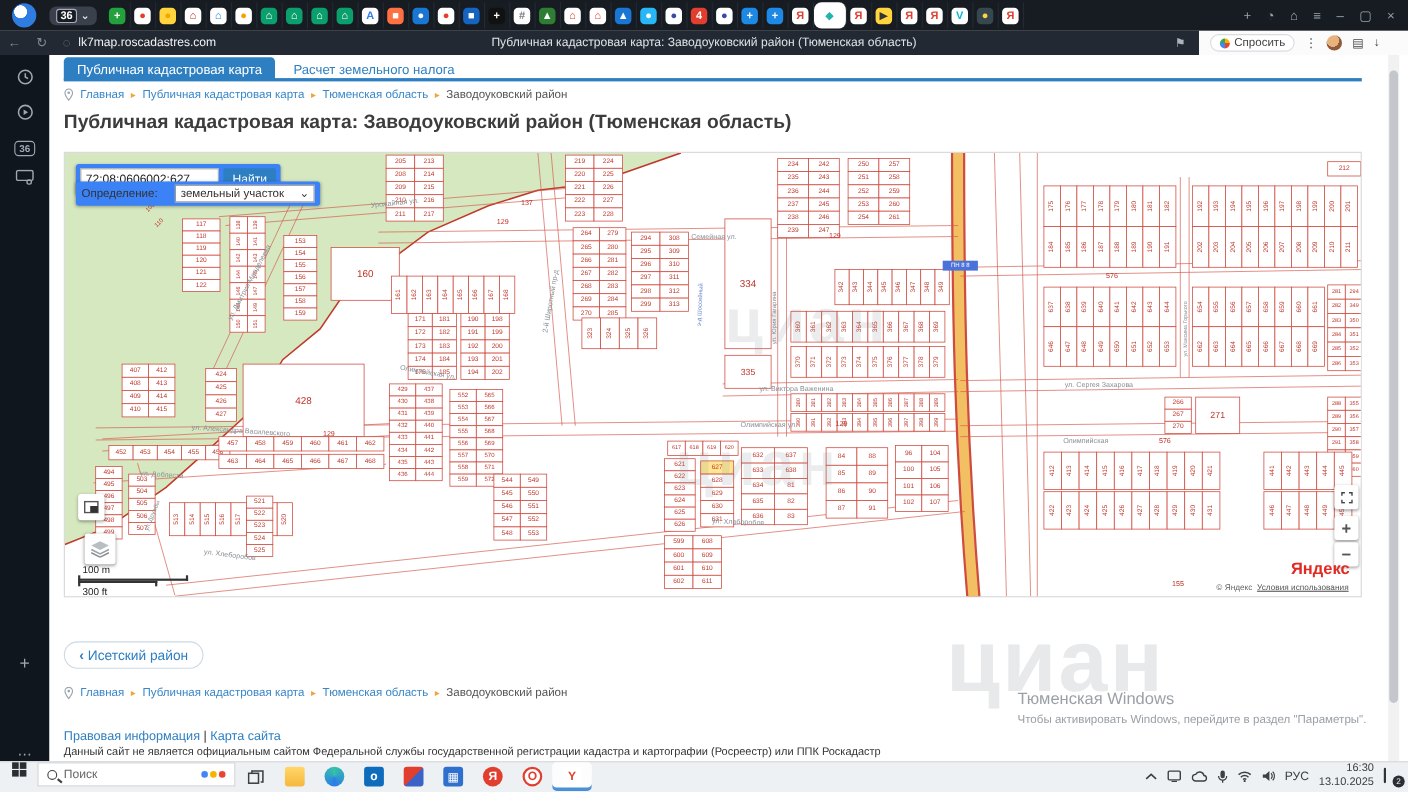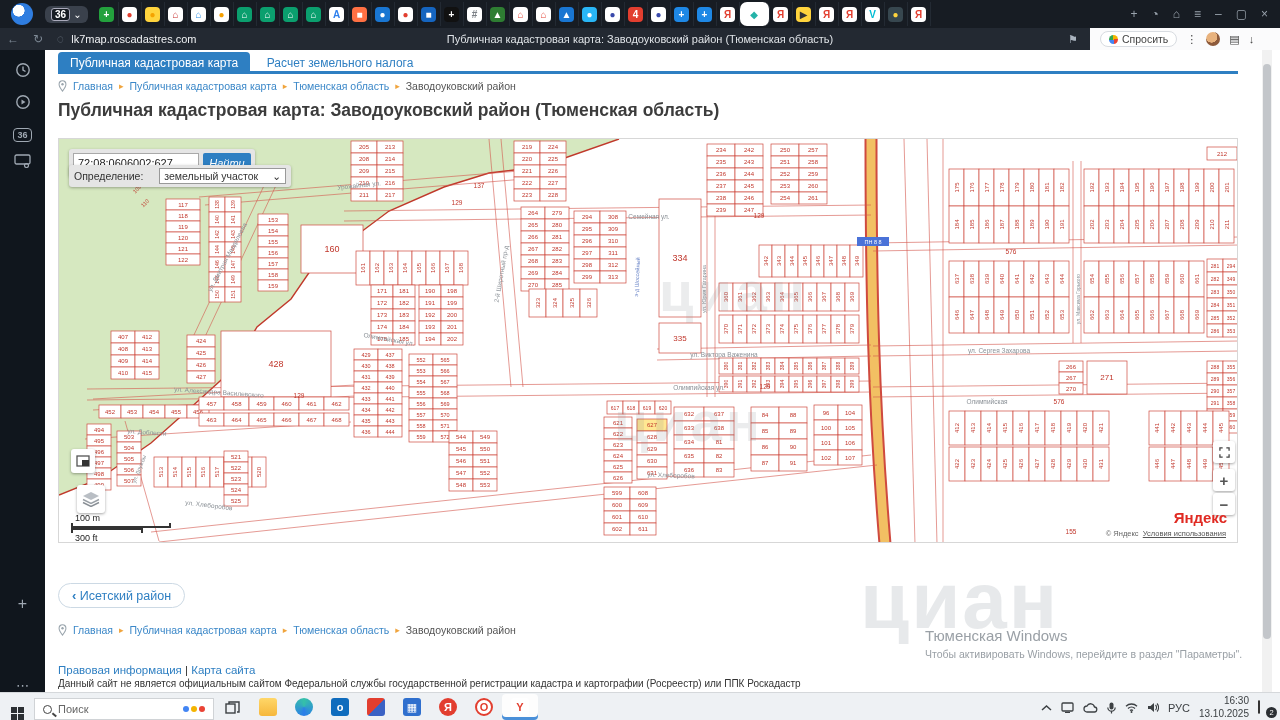--- a/index.html
+++ b/index.html
@@ -45,24 +45,24 @@
   .bc { position:absolute; left:13px; font-size:10.5px; color:#777; display:flex; align-items:center; gap:6px; }
   .bc-sep { color:#f0a43c; font-size:9px; }
   .bc-link { color:#3a87c8; }
   .bc-link.last { color:#555; }
   #h1 { position:absolute; left:13px; top:50px; font-size:17.5px; font-weight:bold; color:#3c3c3c; }
 
   
   #map { position:absolute; left:13px; top:88px; width:1180px; height:405px; border:1px solid #d7d7d7; background:#fff; overflow:hidden; }
   #mapsvg { position:absolute; left:0; top:0; }
   #mapsvg text { font-family:"Liberation Sans","DejaVu Sans",sans-serif; }
-  .mpanel { position:absolute; background:#e5e5e5; box-shadow:0 1px 3px rgba(0,0,0,.3); border-radius:3px;justify-content:space-between; }
+  .mpanel { position:absolute; background:#3b82f6; box-shadow:0 1px 3px rgba(0,0,0,.3); border-radius:3px;justify-content:space-between; }
   #srch { left:10px; top:10px; padding:4px; display:flex; gap:4px; }
   #srch input { width:126px; height:20px; border:1px solid #a9a9a9; font-size:11px; padding:0 4px; color:#222; }
-  #srch button { width:48px; height:20px; background:#2e7fc2; color:#fff; border:none; border-radius:2px; font-size:11px;font-style:italic; }
+  #srch button { width:48px; height:20px; background:#2e7fc2; color:#fff; border:none; border-radius:2px; font-size:11px; }
   #filt { left:10px; top:26px; padding:3px 5px; display:flex; align-items:center; gap:16px; font-size:10.5px; color:#333; }
   #filt .sel { border:1px solid #999; background:#fff; padding:1px 4px; font-size:10.5px; display:flex; gap:14px; align-items:center; }
   .mbtn { position:absolute; background:#fff; box-shadow:0 1px 3px rgba(0,0,0,.35); border-radius:3px; display:flex; align-items:center; justify-content:center; color:#555; }
   #insetbtn { left:12px; top:310px; width:24px; height:24px; }
   #layersbtn { left:18px; top:346px; width:28px; height:28px; }
   #fsbtn { left:1154px; top:302px; width:22px; height:22px; font-size:10px; }
   #zin { left:1154px; top:330px; width:22px; height:22px; font-size:15px; font-weight:bold; }
   #zout { left:1154px; top:354px; width:22px; height:22px; font-size:15px; font-weight:bold; }
   #scale { position:absolute; left:12px; top:374px; font-size:9px; color:#222; }
   #scale .bar { width:100px; border-bottom:2px solid #333; border-left:2px solid #333; border-right:2px solid #333; height:5px; }
@@ -80,21 +80,21 @@
   #fcopy { position:absolute; left:13px; top:641px; font-size:11.5px; color:#333; }
   #cianwm { position:absolute; left:815px; top:505px; font-size:80px; font-weight:bold; color:rgba(175,182,190,.30); letter-spacing:2px; pointer-events:none; }
   #actwm1 { position:absolute; left:880px; top:577px; font-size:15px; color:#9aa0a6; }
   #actwm2 { position:absolute; left:880px; top:598px; font-size:10.5px; color:#9aa0a6; }
 
   
   #sbar { position:absolute; left:1262px; top:50px; width:10px; height:642px; background:#f1f1f1; }
   #sthumb { position:absolute; left:1px; top:14px; width:8px; height:575px; background:#c3c6ca; border-radius:4px; }
 
   
-  #taskbar { position:absolute; left:0; top:692px; width:1280px; height:28px; background:#eef1f4; border-top:1px solid #d5d8db; display:flex; align-items:flex-end; font-size:11px; color:#222; }
+  #taskbar { position:absolute; left:0; top:692px; width:1280px; height:28px; background:#eef1f4; border-top:1px solid #d5d8db; display:flex; align-items:flex-start; font-size:11px; color:#222; }
   #startbtn { width:34px; display:flex; justify-content:center; }
   .winlogo { display:grid; grid-template-columns:6px 6px; grid-template-rows:6px 6px; gap:1px; }
   .winlogo i { background:#2b2f33; }
   #tsearch { width:180px; height:22px; background:#fff; border:1px solid #d0d3d6; display:flex; align-items:center; gap:6px; padding:0 8px; color:#666; }
   .mag { width:9px; height:9px; border:1.5px solid #444; border-radius:50%; position:relative; flex:none; }
   .mag::after { content:""; position:absolute; left:8px; top:8px; width:5px; height:1.5px; background:#444; transform:rotate(40deg); }
   .tsparks { margin-left:auto; display:flex; gap:2px; }
   .tsparks i { width:6px; height:6px; border-radius:50%; }
   .tapp { width:36px; height:26px; display:flex; align-items:center; justify-content:center; }
   .tapp.active { background:#fdfdfd; border-radius:4px; box-shadow:inset 0 -3px 0 #4a90d9; }

